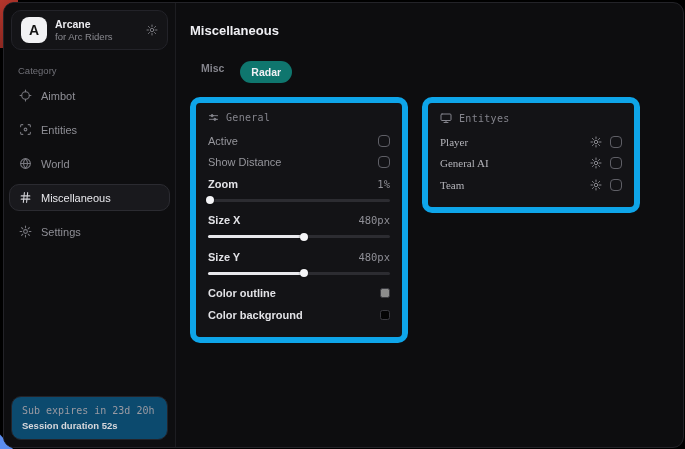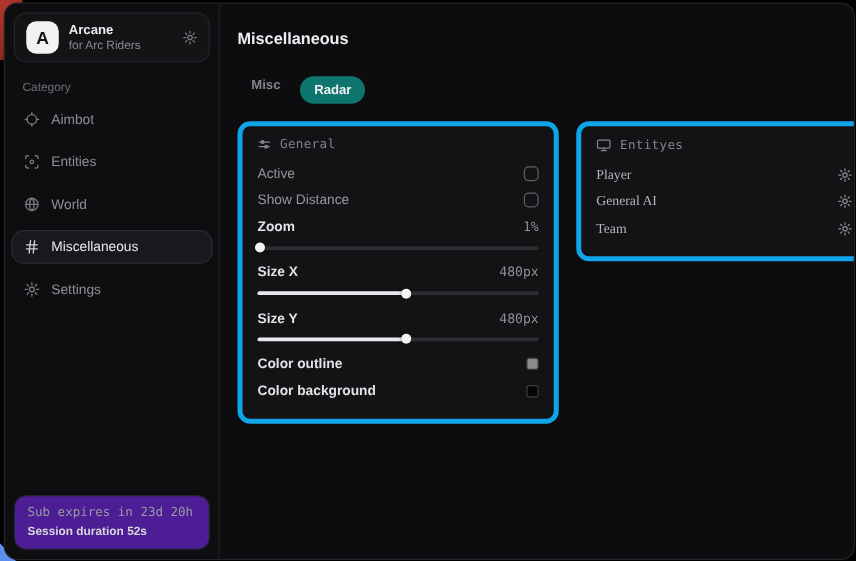--- a/index.html
+++ b/index.html
@@ -27,35 +27,35 @@
 
   .category { margin:15px 14px 6px; font-size:9.5px; color:#6f6f76; }
 
   .nav { display:flex; flex-direction:column; gap:7px; padding:0 5px;justify-content:flex-end; }
   .nav-item { display:flex; align-items:center; gap:9px; padding:6px 9px; border-radius:10px;
               color:#8f8f96; font-size:11px; border:1px solid transparent; cursor:pointer; }
   .nav-item .nicon { display:flex; color:#77777e; }
   .nav-item.active { background:#19191d; border-color:#2b2b31; color:#e8e8ec; }
   .nav-item.active .nicon { color:#cfcfd4; }
 
-  .sub-card { margin:auto 7px 7px; background:#4c1d95; border:1px solid #232329; border-radius:10px;
+  .sub-card { margin:auto 7px 7px; background:#0c4a6e; border:1px solid #232329; border-radius:10px;
               padding:8px 10px; }
   .sub-line  { font-family:"DejaVu Sans Mono", monospace; font-size:10px; color:#9a9aa2; white-space:nowrap; }
   .sess-line { font-size:9.5px; color:#d8d8dc; font-weight:700; margin-top:4px; }
 
   
   .main { flex:1; padding:13px 14px; }
   .page-title { font-size:13px; font-weight:700; color:#f0f0f4; margin:7px 0 15px; }
   .tabs { display:flex; gap:5px; margin-bottom:14px; }
   .tab { border:none; background:transparent; color:#84848c; font-size:10.5px; padding:5px 11px;
          border-radius:999px; font-family:inherit; cursor:pointer;font-weight:bold; }
   .tab.active { background:#0f766e; color:#f0f0f4; font-weight:600;margin-top:8px; }
 
   .panels { display:flex; gap:14px; align-items:flex-start; }
-  .panel { width:257px; background:#131316; border:4px solid #0ea5e9; border-radius:10px;
+  .panel { width:218px; background:#131316; border:6px solid #0ea5e9; border-radius:10px;
            padding:9px 12px 11px; }
   .panel-header { display:flex; align-items:center; gap:7px; color:#84848c;
                   font-family:"DejaVu Sans Mono", monospace; font-size:10px; letter-spacing:.3px;
                   margin-bottom:7px; }
   .panel-header .picon { display:flex; color:#84848c; }
 
   .row { display:flex; justify-content:space-between; align-items:center; min-height:21.5px; }
   .lbl-dim    { color:#96969c; font-size:11px; }
   .lbl-strong { color:#e2e2e6; font-size:11px; font-weight:700; }
   .lbl-mid    { color:#b4b4ba; font-size:11px;font-family:Liberation Serif, serif; }

